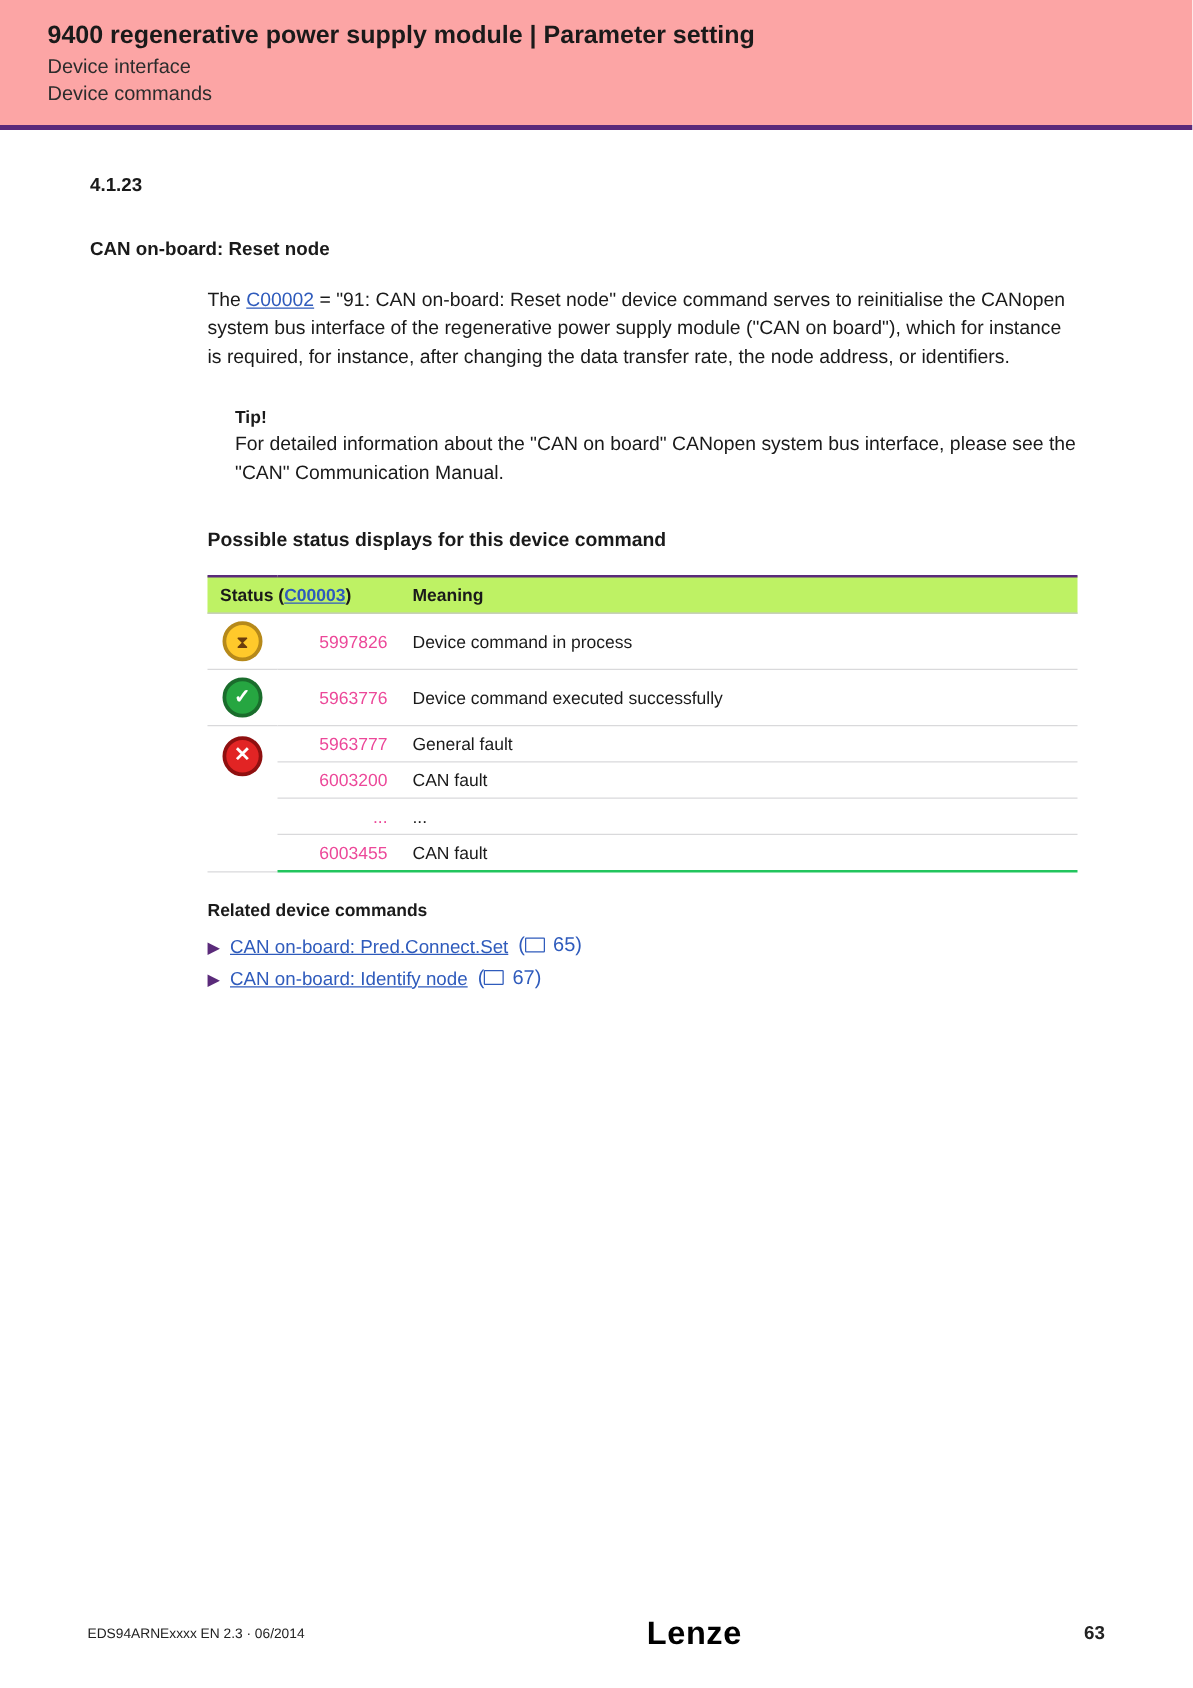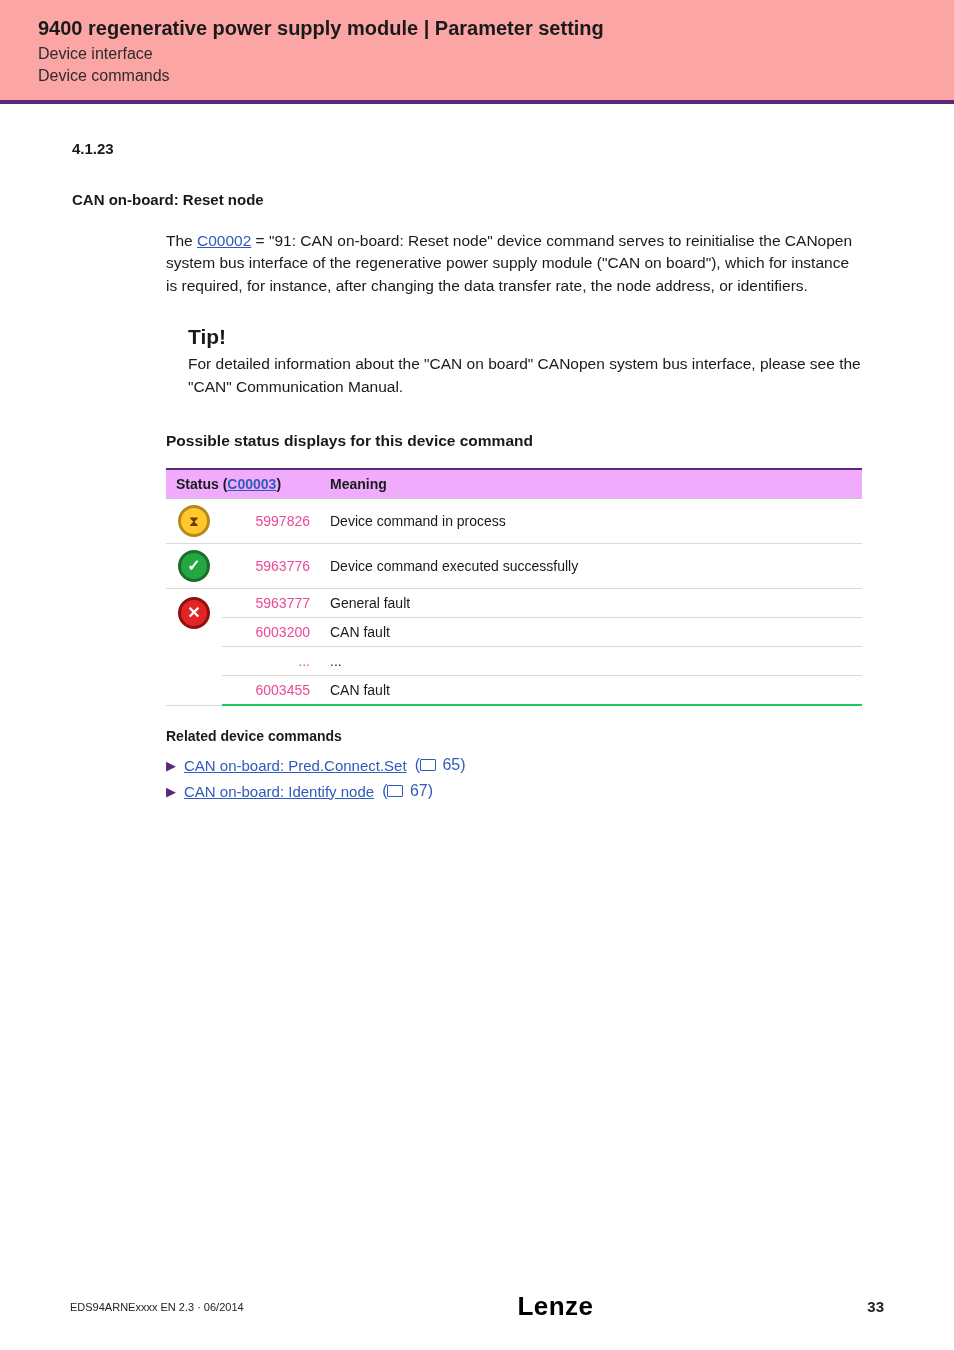--- a/index.html
+++ b/index.html
@@ -8,25 +8,25 @@
   .band-title{font-weight:700;font-size:20px;line-height:1.25;color:#1a1a1a;}
   .band-sub{text-align:left;color:#2c2c2c;font-size:16px;margin-top:2px;line-height:1.4;}
   .purple-bar{height:4px;background:#5a2a7a;}
   .content{padding:36px 92px 0 72px;}
   .sec-row{display:flex;align-items:flex-start;gap:34px;margin-bottom:22px;flex-direction:column;}
   .sec-num{font-weight:700;font-size:15px;min-width:60px;}
   .sec-title{font-weight:700;font-size:15px;}
   .body-text{font-size:15.5px;line-height:1.45;margin-left:94px;margin-bottom:28px;}
   a{color:#2f5bbc;text-decoration:underline;}
   .tip-block{margin-left:94px;display:flex;gap:22px;margin-bottom:34px;}
-  .tip-head{font-weight:700;font-size:21px;margin-bottom:4px;}
+  .tip-head{font-weight:700;font-size:14px;margin-bottom:4px;}
   .tip-text{font-size:15.5px;line-height:1.45;}
   .subhead{font-weight:700;font-size:15.5px;margin-left:94px;margin-bottom:18px;}
   table.status{border-collapse:collapse;width:calc(100% - 94px);margin-left:94px;font-size:14px;}
-  table.status th{background:#f0abfc;text-align:left;font-weight:700;padding:6px 10px;border-top:2px solid #5a2a7a;border-bottom:1px solid #c5c5c7;}
+  table.status th{background:#bef264;text-align:left;font-weight:700;padding:6px 10px;border-top:2px solid #5a2a7a;border-bottom:1px solid #c5c5c7;}
   table.status td{padding:6px 10px;border-bottom:1px solid #d9d9db;vertical-align:middle;}
   table.status tr:last-child td{border-bottom:2px solid #22c55e;}
   .icon-cell{width:36px;text-align:center;padding:4px 6px;}
   .code-cell{width:78px;text-align:right;color:#ec4899;}
   .circle{width:26px;height:26px;border-radius:50%;display:inline-flex;align-items:center;justify-content:center;vertical-align:middle;}
   .c-yellow{background:#ffc92b;border:3px solid #b6891a;}
   .hourglass{font-size:14px;color:#6b3d0d;line-height:1;}
   .c-green{background:#26a641;border:3px solid #1a6d2c;}
   .check{color:#fff;font-weight:700;font-size:16px;line-height:1;}
   .c-red{background:#e22424;border:3px solid #8f1010;}
@@ -153,16 +153,16 @@
         <a href="#">CAN on-board: Identify node</a>
         <span class="pageref">(<span class="book"></span> <span>67</span>)</span>
       </div>
     </div>
 
   </div>
 
   <div class="footer">
     <div class="foot-left">EDS94ARNExxxx EN 2.3 · 06/2014</div>
     <div class="lenze">Lenze</div>
-    <div class="foot-right">33</div>
+    <div class="foot-right">63</div>
   </div>
 
 </div>
 
 </body></html>

